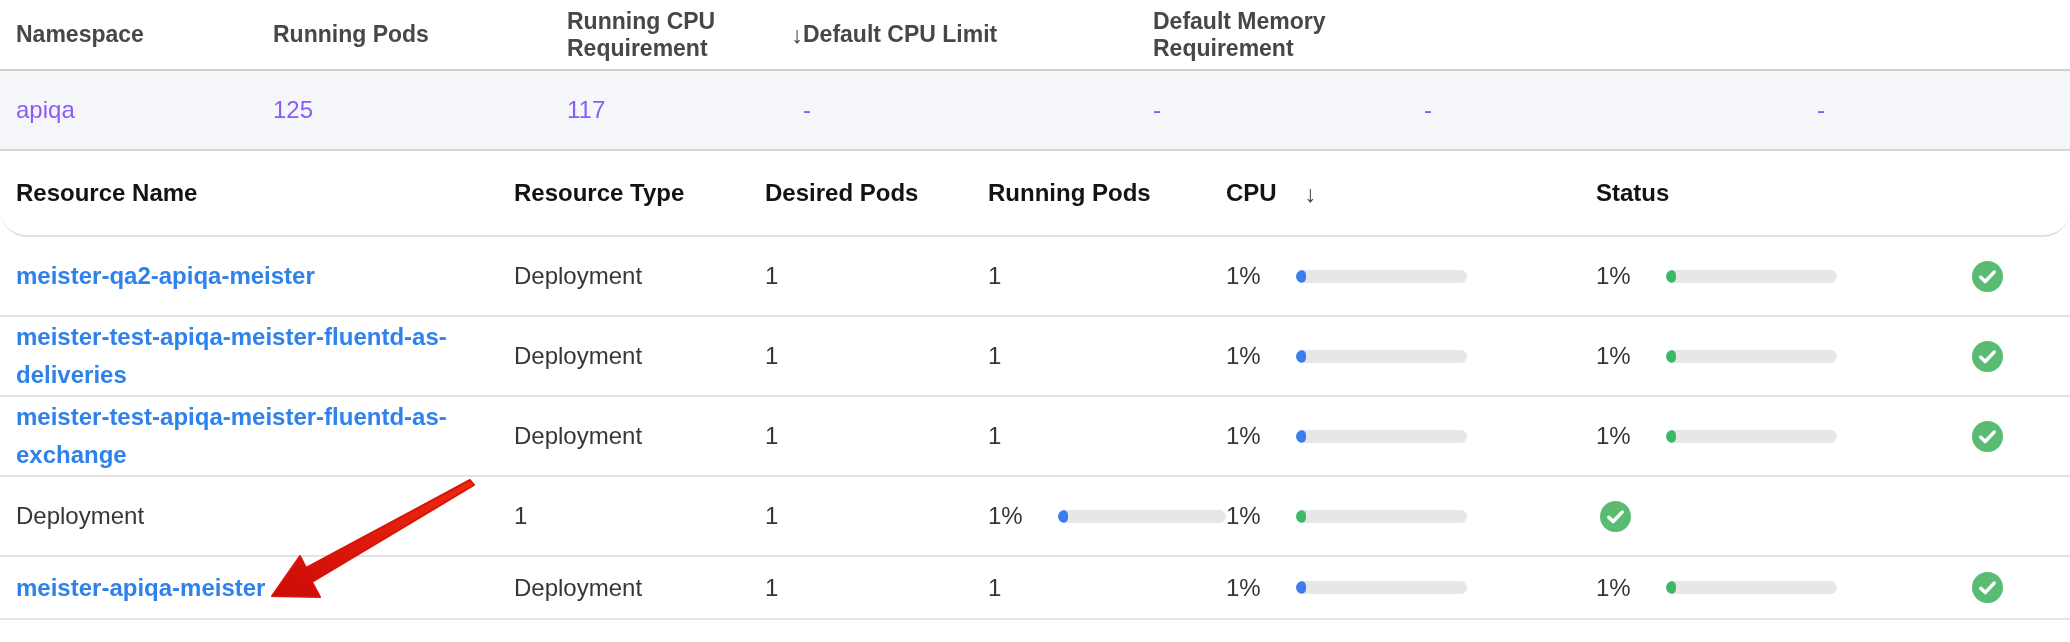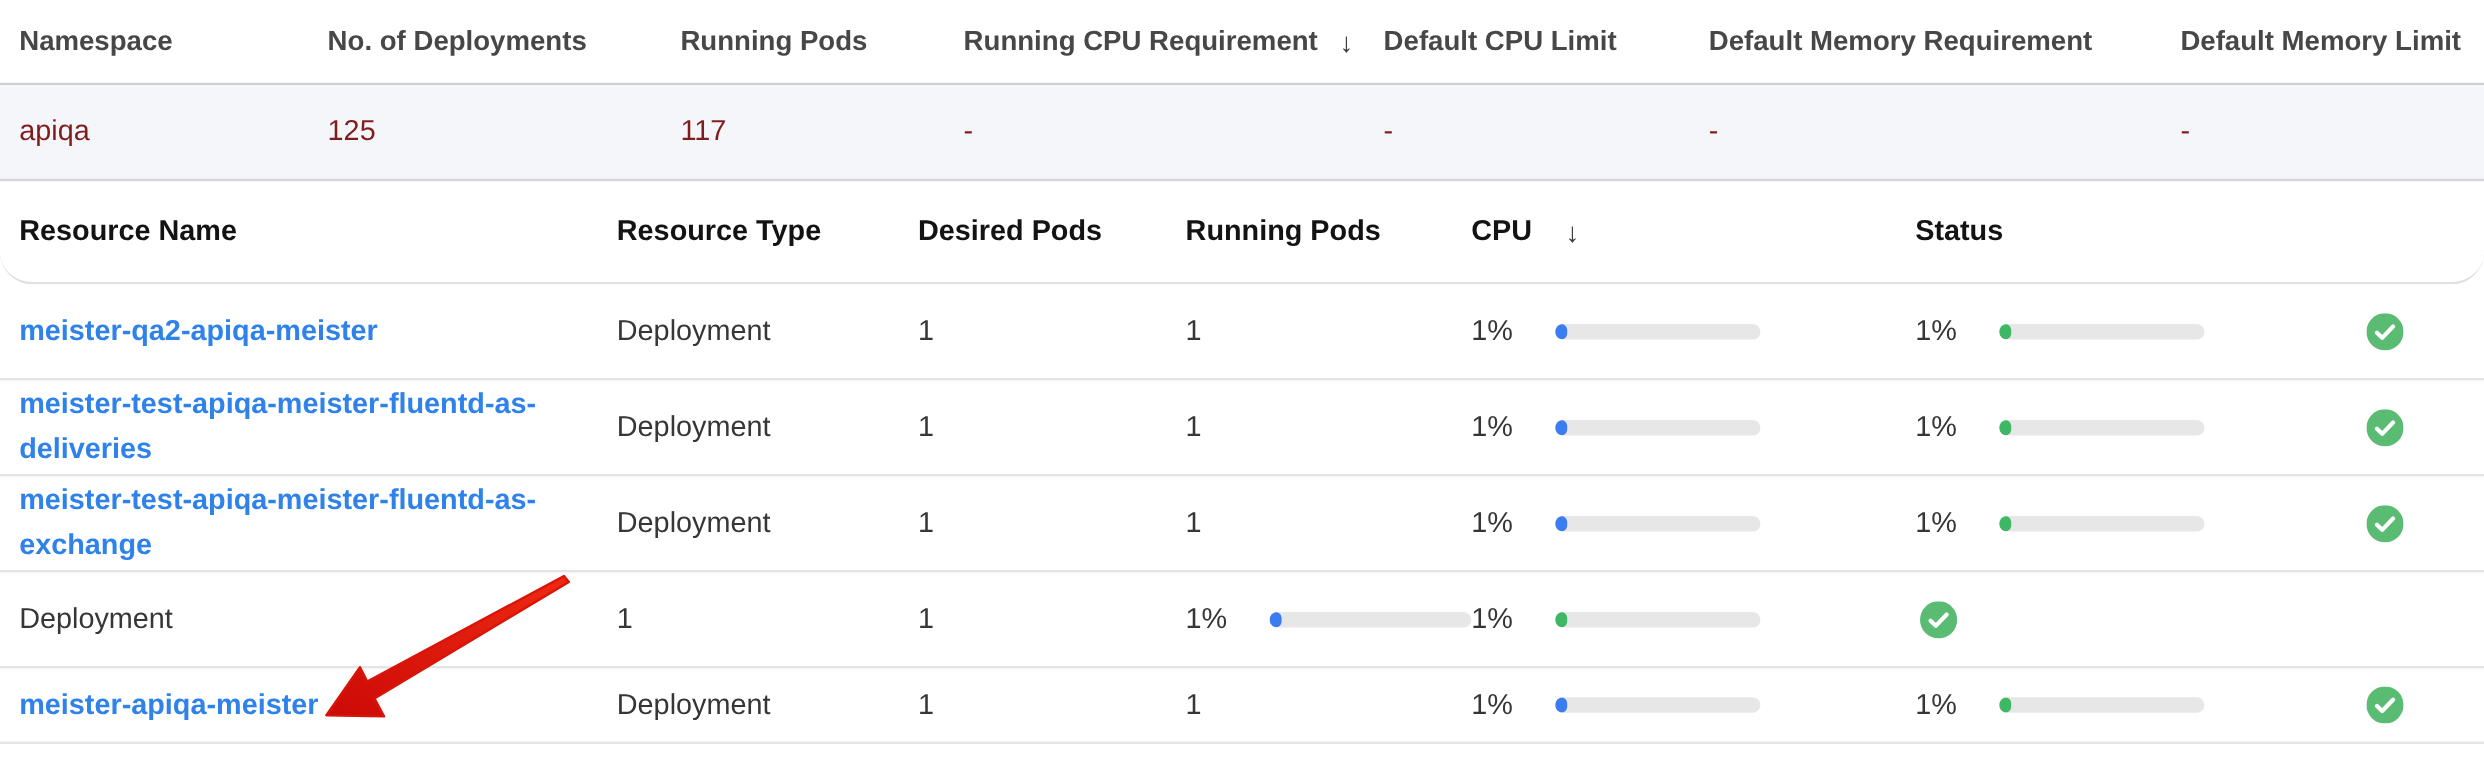--- a/index.html
+++ b/index.html
@@ -34,21 +34,21 @@
     font-weight: bold;
     color: #474747;
     display: flex;
     align-items: center;
   }
   .t1-row {
     height: 80px;
     background: #f5f6fa;
     border-bottom: 2px solid #d6d6d6;
     font-size: 24px;
-    color: #7f1d1d;
+    color: #8b5cf6;
   }
 
   .sort-arrow {
     font-size: 23px;
     font-weight: normal;
     color: #3d3d3d;
     margin-left: 18px;
     position: relative;
     top: 1px;
   }
@@ -116,37 +116,31 @@
 </head>
 <body>
 
 <div class="canvas">
 
   <div class="grid-row t1-cols t1-header">
     <div class="hcell">
       <span>Namespace</span>
     </div>
     <div class="hcell">
-      <span>No. of Deployments</span>
-    </div>
-    <div class="hcell">
       <span>Running Pods</span>
     </div>
     <div class="hcell">
       <span>Running CPU Requirement</span>
       <span class="sort-arrow">↓</span>
     </div>
     <div class="hcell">
       <span>Default CPU Limit</span>
     </div>
     <div class="hcell">
       <span>Default Memory Requirement</span>
-    </div>
-    <div class="hcell">
-      <span>Default Memory Limit</span>
     </div>
   </div>
 
   <div class="grid-row t1-cols t1-row">
     <div>apiqa</div>
     <div>125</div>
     <div>117</div>
     <div>-</div>
     <div>-</div>
     <div>-</div>

